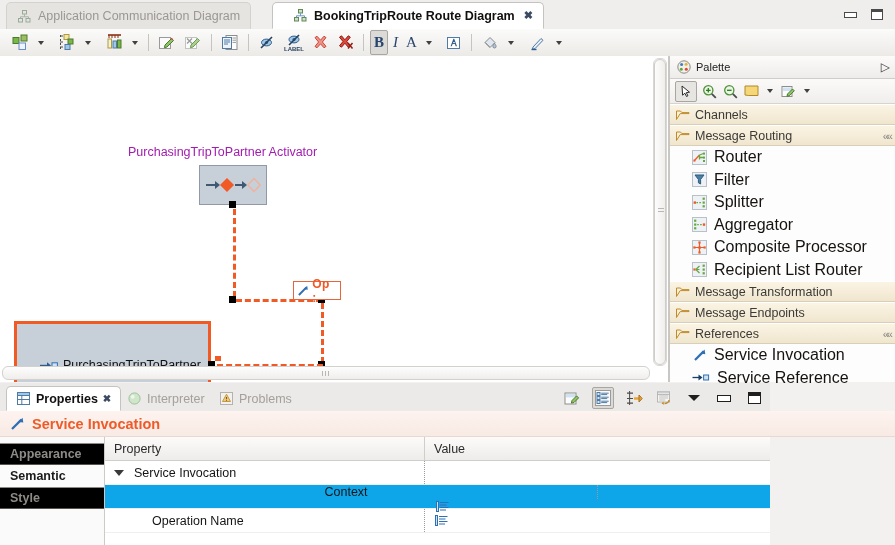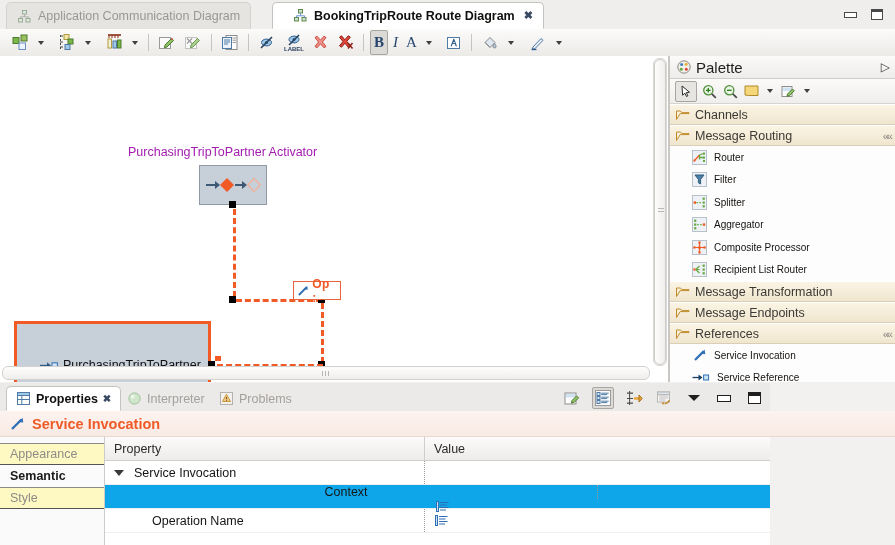--- a/index.html
+++ b/index.html
@@ -53,45 +53,45 @@
   .selbox .inner{display:flex;align-items:center;gap:4px;padding-left:22px;}
   .selbox .txt{font-size:12.5px;color:#111;}
   .handle{position:absolute;width:7px;height:7px;background:#000;}
   .hsq{position:absolute;width:6px;height:6px;background:#f15a24;}
   .dash-v{position:absolute;width:0;border-left:3px dashed #f15a24;}
   .dash-h{position:absolute;height:0;border-top:3px dashed #f15a24;}
 
   
   .palette{position:absolute;left:669px;top:56px;width:226px;height:326px;background:#fdfdfd;border-left:1px solid #c9c7c4;}
   .pal-head{height:22px;display:flex;align-items:center;gap:5px;padding:0 6px;background:linear-gradient(#fcfbfa,#eeecea);border-bottom:1px solid #cfcdca;}
-  .pal-head .t{font-size:15px;color:#1d1d1d;}
+  .pal-head .t{font-size:11px;color:#1d1d1d;}
   .pal-tools{height:24px;display:flex;align-items:center;gap:4px;padding:0 5px;background:linear-gradient(#fbfaf9,#f0eeec);border-bottom:1px solid #d6d4d1;}
   .pal-cat{height:19px;display:flex;align-items:center;gap:5px;padding:0 5px;background:linear-gradient(#fbf4e4,#f0e6cf);border-top:1px solid #fff;border-bottom:1px solid #d9cfb6;font-size:12.5px;color:#3c3a36;}
   .pal-cat .chev{margin-left:auto;color:#8a8782;font-size:11px;letter-spacing:-2px;}
-  .pal-item{height:22.5px;display:flex;align-items:center;gap:7px;padding-left:22px;font-size:10px;color:#15120f;}
+  .pal-item{height:22.5px;display:flex;align-items:center;gap:7px;padding-left:22px;font-size:16px;color:#15120f;}
   .ic{width:15px;height:15px;display:inline-flex;align-items:center;justify-content:center;flex:0 0 auto;}
 
   
   .propview{position:absolute;left:0;top:383px;width:770px;height:162px;background:#f4f3f2;}
   .prop-tabs{position:relative;height:28px;background:#eceae8;border-bottom:1px solid #c9c7c4;}
   .ptab{position:absolute;top:3px;height:25px;display:flex;align-items:center;gap:5px;padding:0 9px;box-sizing:border-box;font-size:12.5px;
         border-top-left-radius:5px;border-top-right-radius:5px;}
   .ptab.active{left:6px;background:#fff;border:1px solid #c5c3c0;border-bottom:1px solid #fff;color:#111;font-weight:bold;}
   .ptab.inactive{background:transparent;color:#a3a09d;}
   .ptools{position:absolute;right:6px;top:2px;height:26px;display:flex;align-items:center;gap:10px;}
   .ptb{width:20px;height:20px;display:flex;align-items:center;justify-content:center;border-radius:2px;}
   .ptb.on{background:#dcdad6;border:1px solid #a9a6a2;}
 
   .prop-title{position:absolute;left:0;top:28px;width:895px;height:26px;display:flex;align-items:center;gap:7px;padding-left:10px;
     box-sizing:border-box;background:linear-gradient(#fdf3ef,#f8eae4);border-bottom:1px solid #e9d8d0;}
   .prop-title .tt{color:#ef5a28;font-weight:bold;font-size:14.5px;}
 
   .ptabs-left{position:absolute;left:0;top:54px;width:104px;bottom:0;background:#fafafa;border-right:1px solid #cdcbc8;}
   .ltab{height:22px;display:flex;align-items:center;padding-left:10px;font-size:12.5px;box-sizing:border-box;}
-  .ltab.dim{background:#fef9c3;color:#8e8b87;border-top:1px solid #8d8a86;border-bottom:1px solid #565350;}
+  .ltab.dim{background:#000000;color:#8e8b87;border-top:1px solid #8d8a86;border-bottom:1px solid #565350;font-weight:bold;}
   .ltab.sel{background:#fbfbfb;color:#1a1a1a;font-weight:bold;}
 
   .ptable{position:absolute;left:105px;top:54px;right:0;bottom:0;background:#fff;}
   .thead{display:flex;height:23px;background:linear-gradient(#fcfbfa,#eeecea);border-bottom:1px solid #d0cecb;}
   .th{display:flex;align-items:center;font-size:12.5px;color:#2b2b2b;padding-left:9px;box-sizing:border-box;}
   .th.c1{width:320px;border-right:1px solid #d0cecb;}
   .trow{display:flex;height:23px;align-items:center;border-bottom:1px solid #f0efee;}
   .trow.alt{background:#0ea5e9;flex-direction:column;}
   .tc1{width:320px;display:flex;align-items:center;gap:6px;font-size:12.5px;color:#151515;box-sizing:border-box;
        border-right:1px dotted #9a9a9a;height:100%;}

